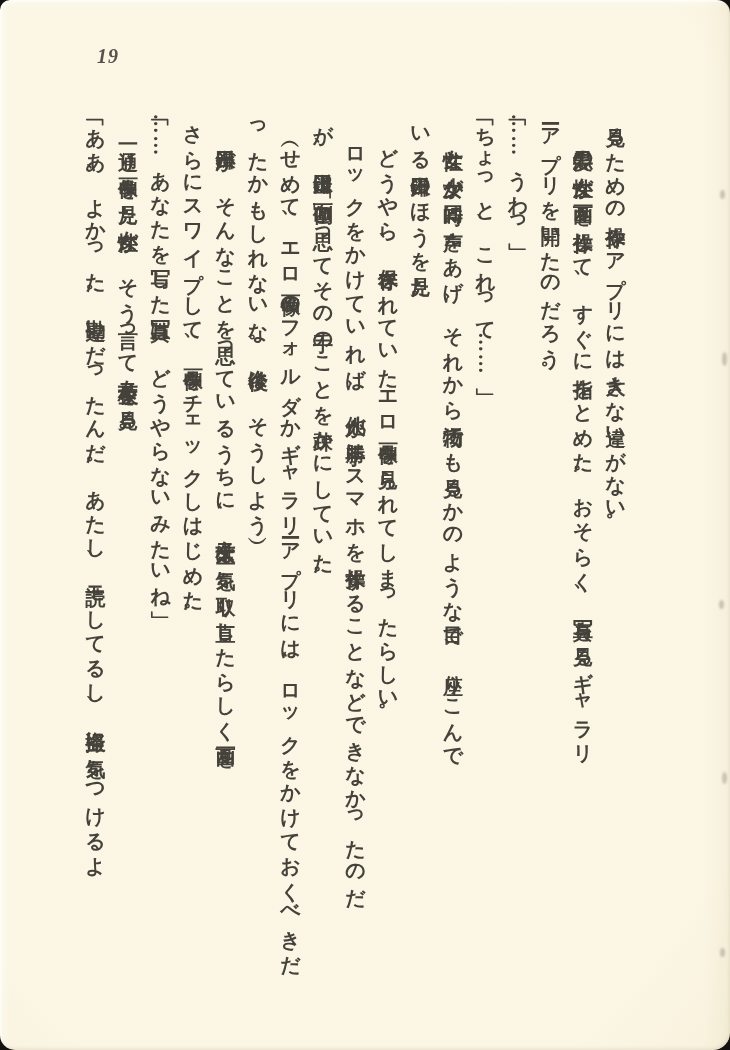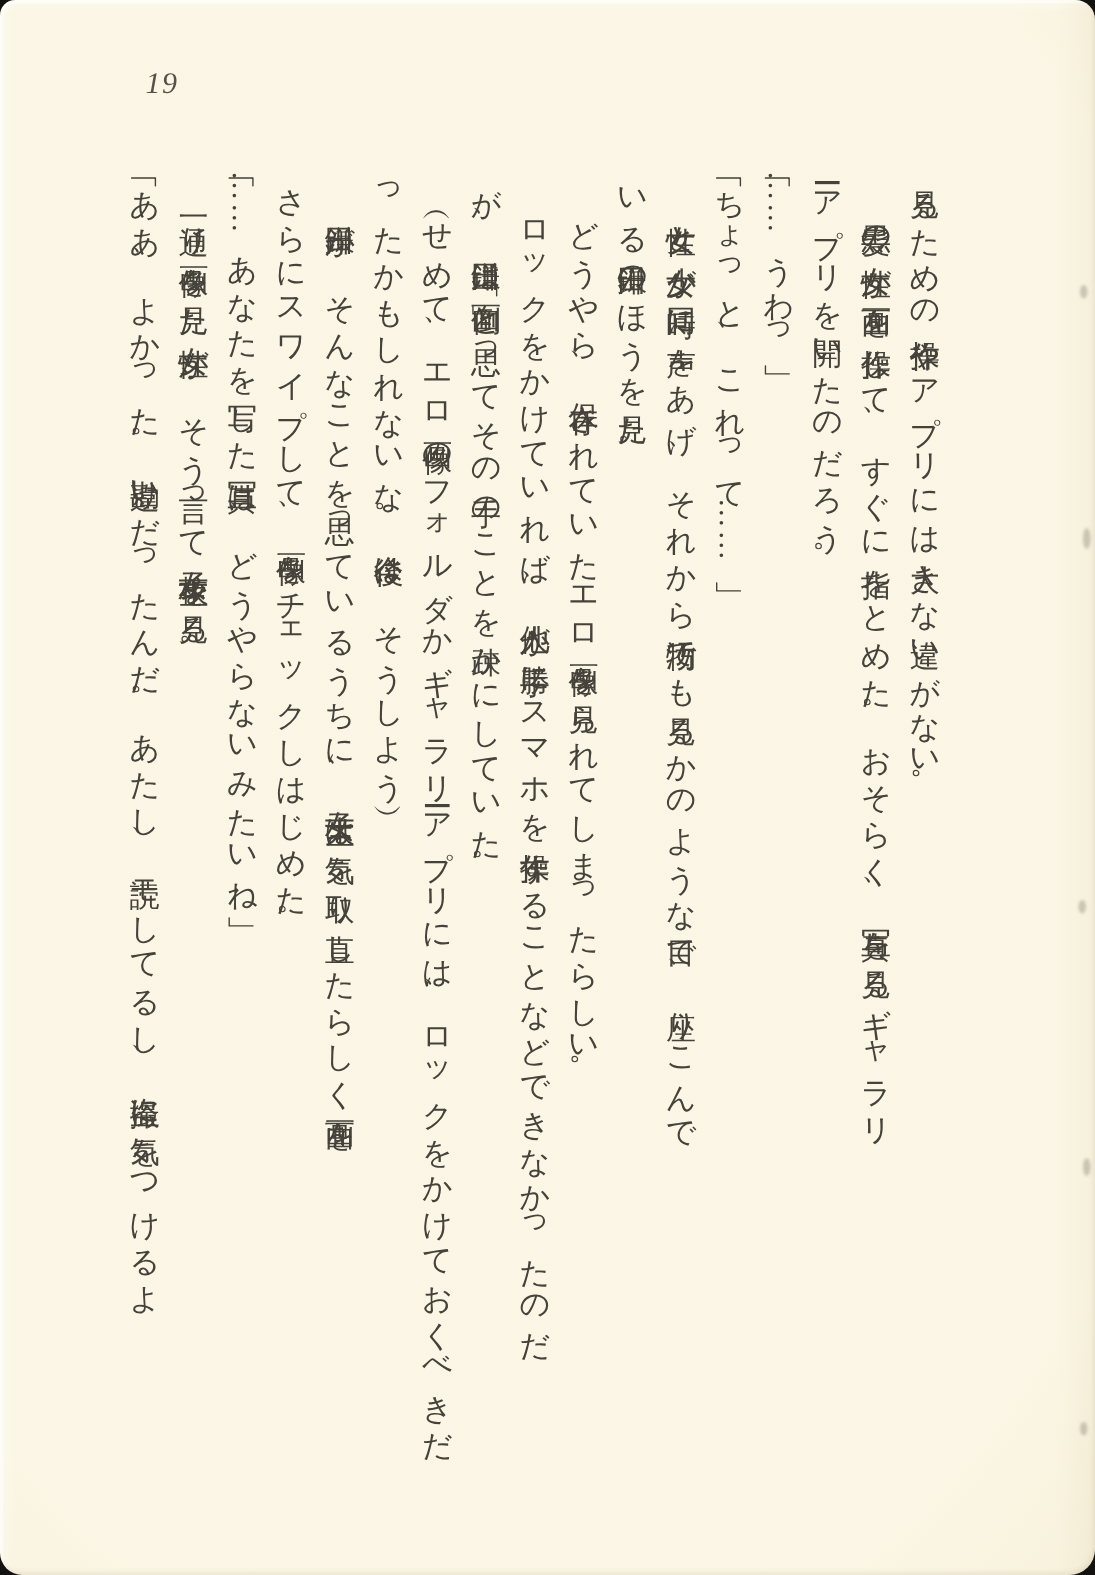--- a/index.html
+++ b/index.html
@@ -21,20 +21,21 @@
     background:
       radial-gradient(ellipse 120% 115% at 45% 45%, rgba(255,252,238,0.55) 55%, rgba(226,212,170,0.45) 100%),
       linear-gradient(to left, rgba(216,202,164,0.38) 0px, rgba(216,202,164,0.0) 26px),
       linear-gradient(to right, rgba(255,255,255,0.5) 0px, rgba(255,255,255,0.0) 10px),
       linear-gradient(to bottom, rgba(255,255,255,0.5) 0px, rgba(255,255,255,0.0) 8px),
       #f6efd9;
     border-radius: 10px 13px 17px 15px;
     box-shadow:
       inset 2px 2px 1px rgba(255,255,255,0.6),
       inset -1px -2px 3px rgba(120,100,60,0.10);
+    font-weight: bold;
   }
   .page-number {
     position: absolute;
     top: 45px;
     left: 97px;
     font-size: 20px;
     font-style: italic;
     letter-spacing: 1px;
     color: #56524a;
   }

